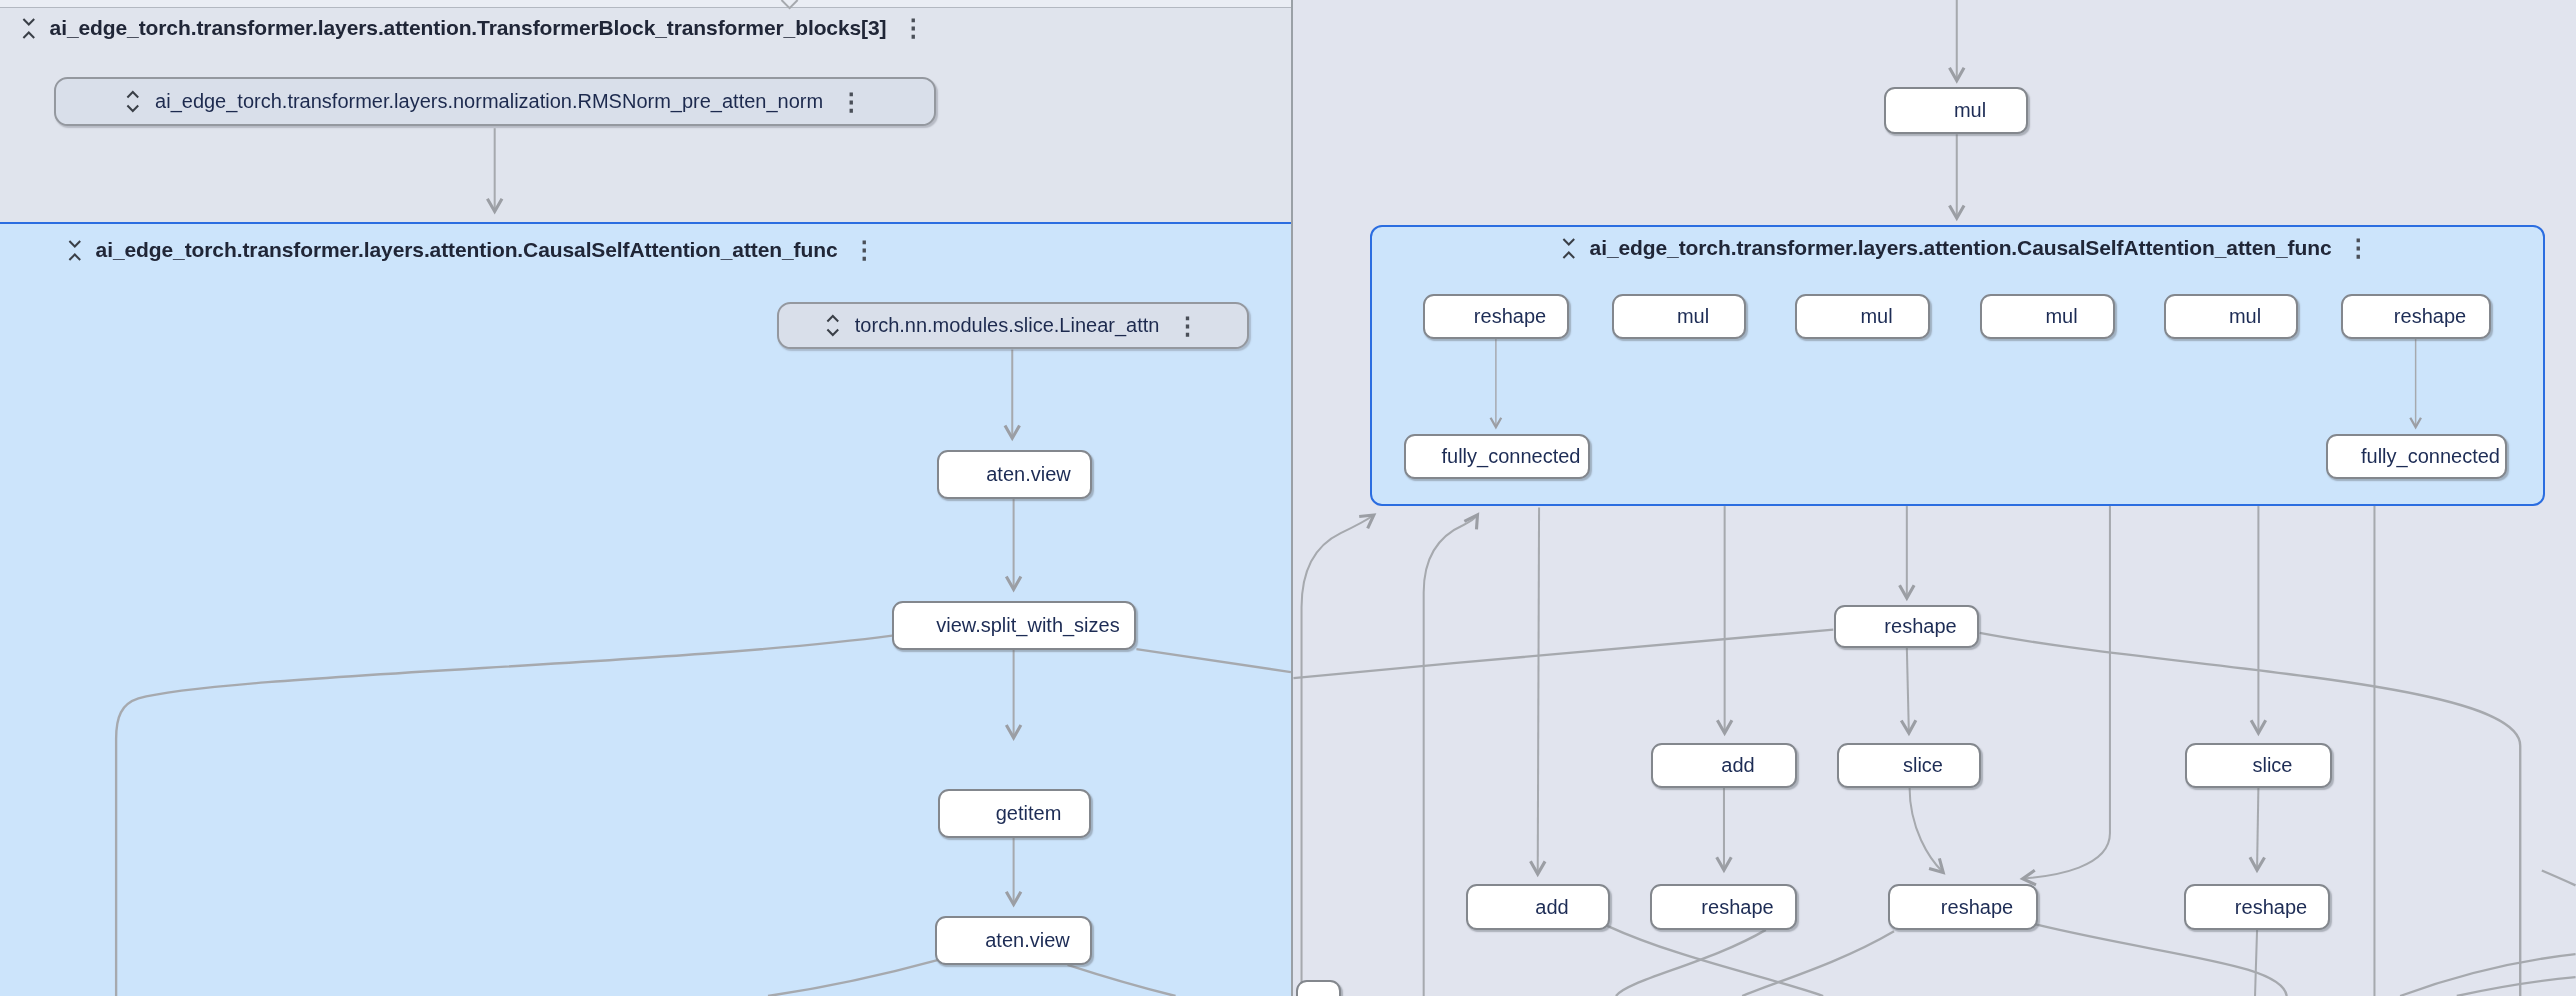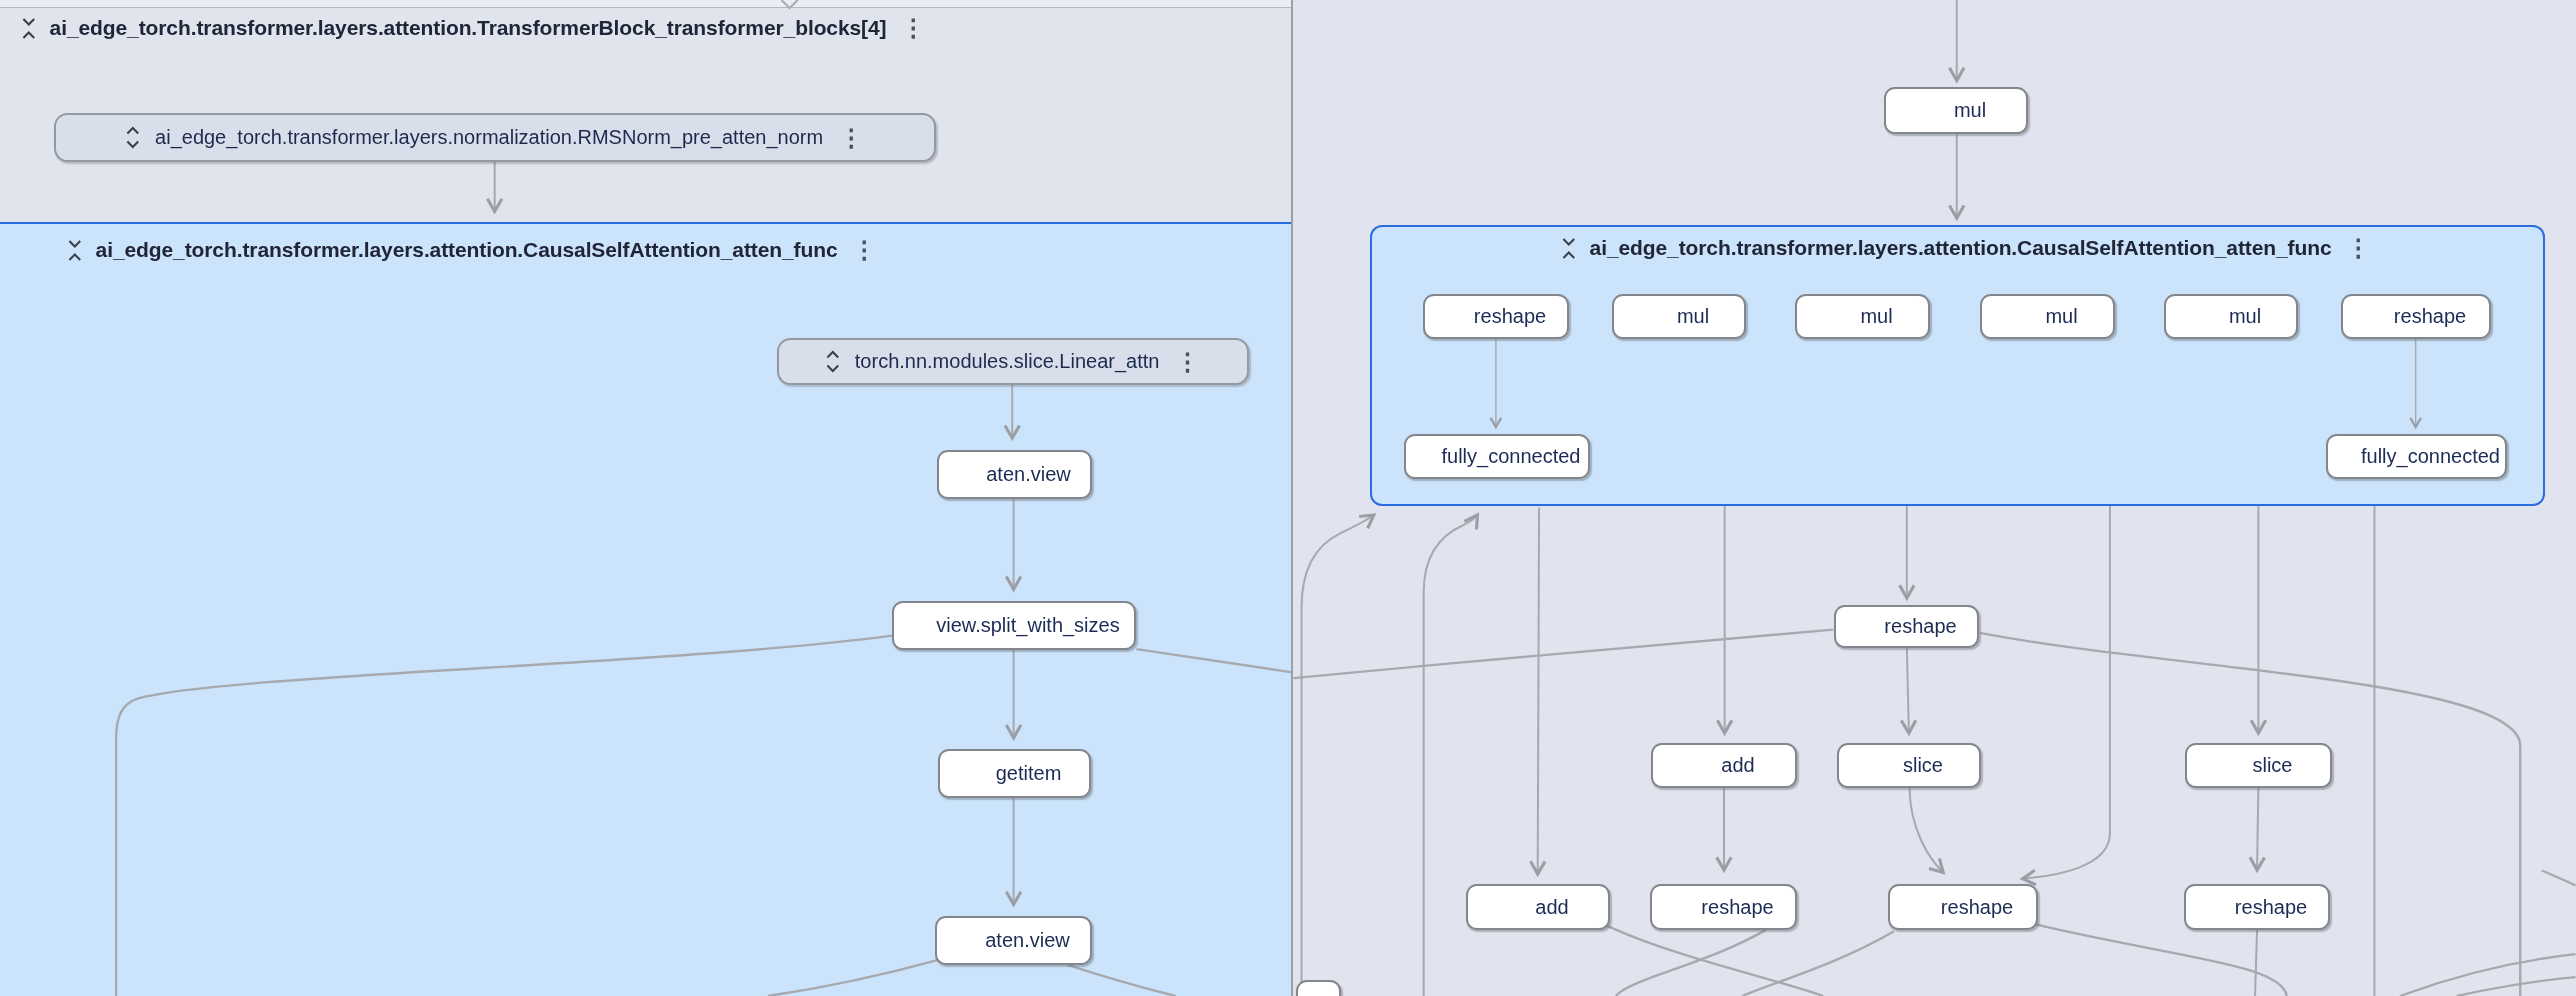--- a/index.html
+++ b/index.html
@@ -37,21 +37,20 @@
     box-sizing:border-box;display:flex;align-items:center;justify-content:center;
     font-size:20px;color:#1d2c55;white-space:nowrap;
     box-shadow:1.4px 2px 1.4px rgba(105,110,120,.45);
     padding-left:28px;
   }
   .layer-node{
     position:absolute;background:#d9dfea;border:2px solid #94989f;border-radius:13.5px;
     box-sizing:border-box;display:flex;align-items:center;justify-content:center;gap:13.5px;
     font-size:20px;font-weight:500;color:#1d2a4e;white-space:nowrap;
     box-shadow:1.4px 2px 1.4px rgba(105,110,120,.35);
-    margin-top:36px;
   }
   .icon{display:inline-flex;align-items:center;justify-content:center;}
 </style>
 </head>
 <body>
 
 <div class="canvas">
 
   <div class="pane pane-left">
 
@@ -81,21 +80,21 @@
 
     <div class="grp-hdr" style="left:20px;top:16px;">
       <span class="icon">
         <svg width="17.6" height="23" viewBox="0 0 26 34">
             <g fill="none" stroke="#3a3f47" stroke-width="3">
               <polyline points="5,3 13,11 21,3"></polyline>
               <polyline points="5,31 13,23 21,31"></polyline>
             </g>
           </svg>
       </span>
-      <span>ai_edge_torch.transformer.layers.attention.TransformerBlock_transformer_blocks[4]</span>
+      <span>ai_edge_torch.transformer.layers.attention.TransformerBlock_transformer_blocks[3]</span>
       <span class="kebab">⋮</span>
     </div>
 
     <div class="layer-node" style="left:54px;top:77px;width:882px;height:49px;">
       <span class="icon">
         <svg width="17.6" height="23" viewBox="0 0 26 34">
             <g fill="none" stroke="#3a3f47" stroke-width="3">
               <polyline points="5,11 13,3 21,11"></polyline>
               <polyline points="5,23 13,31 21,23"></polyline>
             </g>
@@ -130,21 +129,21 @@
       <span>torch.nn.modules.slice.Linear_attn</span>
       <span class="kebab">⋮</span>
     </div>
 
     <div class="op" style="left:937px;top:450px;width:155px;height:49px;">
       <span>aten.view</span>
     </div>
     <div class="op" style="left:892px;top:601px;width:244px;height:49px;">
       <span>view.split_with_sizes</span>
     </div>
-    <div class="op" style="left:938px;top:749px;width:153px;height:49px;">
+    <div class="op" style="left:938px;top:789px;width:153px;height:49px;">
       <span>getitem</span>
     </div>
     <div class="op" style="left:935px;top:916px;width:157px;height:49px;">
       <span>aten.view</span>
     </div>
   </div>
 
   <div class="divider"></div>
 
   <div class="pane pane-right">

